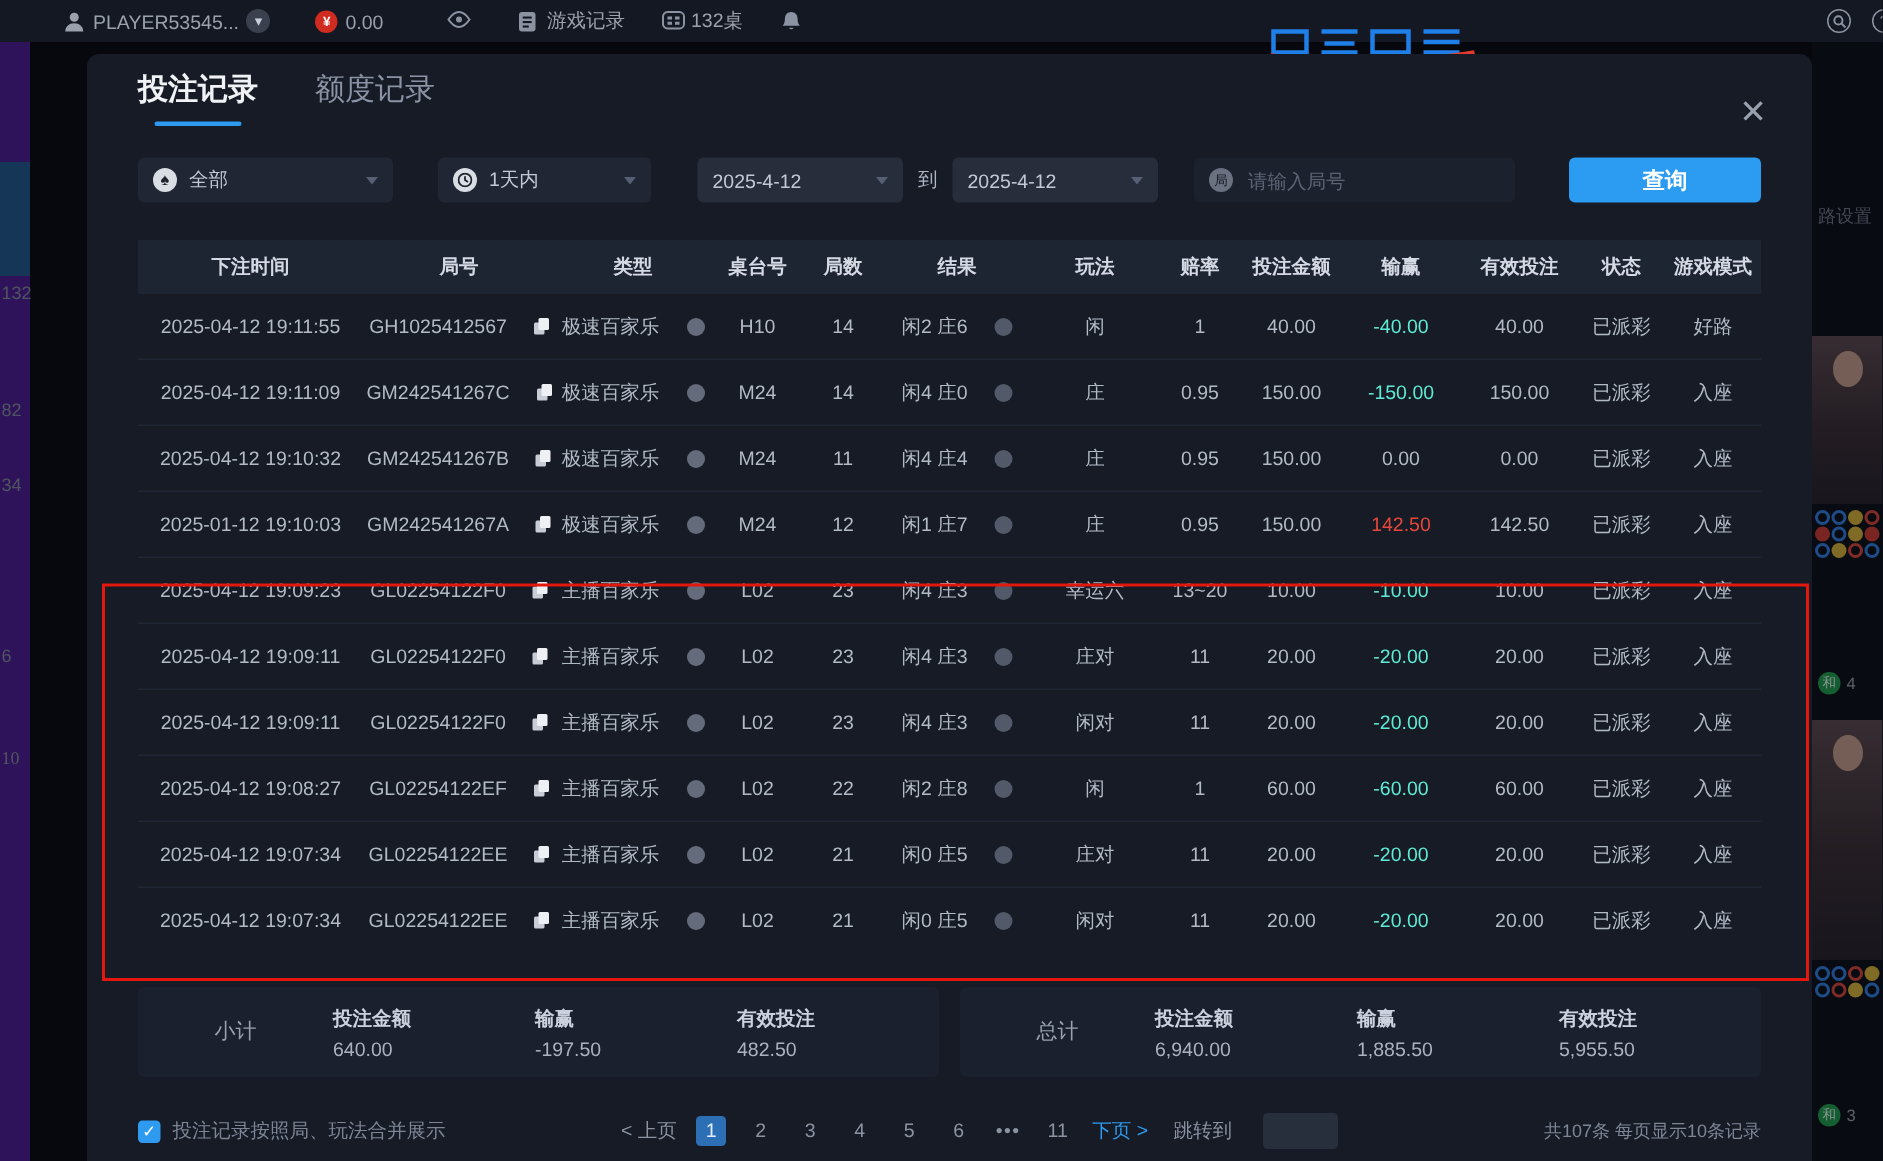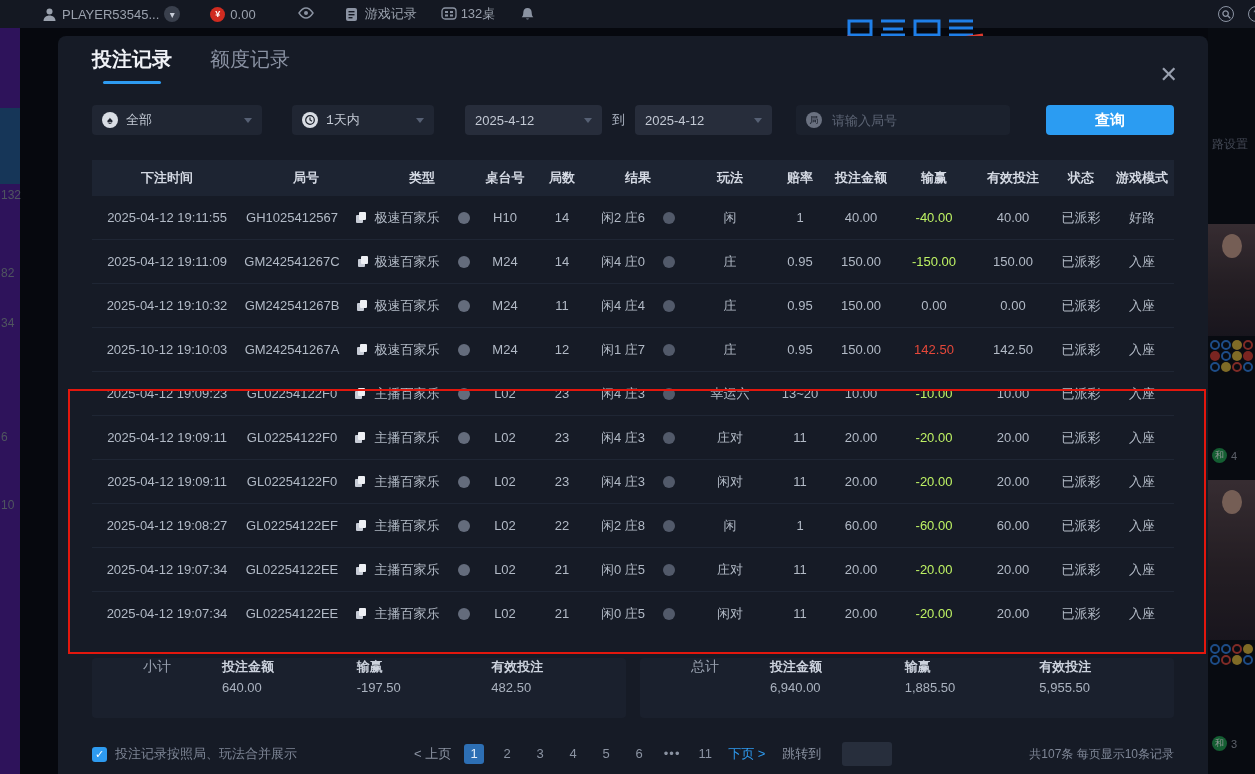--- a/index.html
+++ b/index.html
@@ -57,21 +57,21 @@
   .tabs{display:flex;gap:38px;padding-top:10px;}
   .tab{font-size:20px;color:#8a92a3;padding-bottom:11px;position:relative;cursor:pointer;}
   .tab.active{color:#f0f2f6;font-weight:bold;}
   .tab.active::after{content:"";position:absolute;left:14%;right:14%;bottom:0;height:3px;background:#2e9bf0;border-radius:2px;}
   
   .filters{display:flex;align-items:center;margin-top:21px;font-size:13px;}
   .ctl{height:30px;background:#202633;border-radius:4px;display:flex;align-items:center;
     padding:0 10px;box-sizing:border-box;color:#c3c9d4;cursor:pointer;}
   .caret{width:0;height:0;border-left:4px solid transparent;border-right:4px solid transparent;
     border-top:5px solid #566074;margin-left:auto;}
-  .sel-cat{width:170px;} .sel-time{width:142px;margin-left:30px;font-family:Liberation Mono, monospace;}
+  .sel-cat{width:170px;} .sel-time{width:142px;margin-left:30px;}
   .date{width:137px;background:#272d3b;} .date1{margin-left:31px;} .date2{}
   .to-label{margin:0 10px;color:#aeb6c4;}
   .ic-circle{width:16px;height:16px;border-radius:50%;background:#d9dde4;color:#1d222d;
     font-size:11px;display:flex;align-items:center;justify-content:center;margin-right:8px;flex:none;}
   .ic-circle.gray{background:#6a7180;color:#161b26;font-size:9px;}
   .search-wrap{height:30px;width:214px;margin-left:24px;background:#1b212d;border-radius:4px;
     display:flex;align-items:center;padding:0 10px;box-sizing:border-box;}
   .search-wrap input{background:transparent;border:0;outline:none;color:#c3c9d4;font-size:13px;width:150px;
     font-family:"Liberation Sans","DejaVu Sans",sans-serif;}
   .search-wrap input::placeholder{color:#5c6474;}
@@ -82,26 +82,26 @@
   table{width:1082px;border-collapse:collapse;table-layout:fixed;margin-top:25px;}
   thead th{background:#1d2432;height:34px;font-size:13px;color:#d4d9e3;font-weight:bold;}
   tbody td{height:41px;text-align:center;font-size:13px;color:#b2bac6;border-bottom:1px solid #1f2634;}
   tbody tr:last-child td{border-bottom:0;}
   .cell-with-ic{display:inline-flex;align-items:center;gap:18px;}
   .copy-ic{width:10px;height:11px;position:relative;display:inline-block;}
   .copy-ic::before{content:"";position:absolute;left:0;bottom:0;width:7px;height:8px;background:#c7ccd6;border-radius:1px;}
   .copy-ic::after{content:"";position:absolute;right:0;top:0;width:7px;height:8px;background:#eef0f4;border-radius:1px;}
   .info-ic{width:12px;height:12px;border-radius:50%;background:#646c7c;display:inline-block;}
   .info-ic.dim{background:#525a6a;}
-  .wl-green{color:#bef264;}
+  .wl-green{color:#5eead4;}
   .wl-red{color:#e5483a;}
   .wl-plain{color:#b2bac6;}
   
   .summary{display:flex;gap:14px;margin-top:23px;}
-  .sumblock{flex:1;height:60px;background:#1a202d;border-radius:4px;display:flex;align-items:flex-start;}
+  .sumblock{flex:1;height:60px;background:#1a202d;border-radius:4px;display:flex;align-items:center;}
   .sum-label{width:130px;text-align:center;font-size:14px;color:#99a1b0;}
   .sum-col{flex:1;font-size:13px;}
   .sum-title{color:#ccd2dd;font-weight:bold;margin-bottom:4px;}
   .sum-val{color:#aab2bf;}
   
   .mfooter{display:flex;align-items:center;margin-top:24px;}
   .chk{width:15px;height:15px;background:#2e9bf0;border-radius:3px;color:#fff;font-size:11px;
     display:flex;align-items:center;justify-content:center;cursor:pointer;flex:none;}
   .chk-label{font-size:13px;color:#7e8696;margin-left:8px;}
   .pager{display:flex;align-items:center;gap:13px;margin:0 auto;font-size:13px;color:#8b93a2;}
@@ -183,21 +183,21 @@
     <span class="ring-ic" style="margin-right:-9px">?</span>
   </span>
 </div>
 
 <div class="left-rail">
   <div class="blue-box"></div>
 <span class="rail-badge" style="top: 160px;">132</span>
     <span class="rail-badge" style="top: 238px;">82</span>
     <span class="rail-badge" style="top: 288px;">34</span>
     <span class="rail-badge" style="top: 402px;">6</span>
-    <span class="rail-badge" style="top: 470px;">10</span>
+    <span class="rail-badge" style="top: 470px; font-family: Liberation Serif, serif;">10</span>
   </div>
 
 <div class="right-rail">
   <span class="rr-label">路设置</span>
   <div class="dealer dealer1"></div>
   <div class="beads beads1">
       <i class="bead ring-blue"></i>
       <i class="bead ring-blue"></i>
       <i class="bead dot-yellow"></i>
       <i class="bead ring-red"></i>
@@ -402,21 +402,21 @@
       </td>
       <td>庄</td>
       <td>0.95</td>
       <td>150.00</td>
       <td class="wl-plain">0.00</td>
       <td>0.00</td>
       <td>已派彩</td>
       <td>入座</td>
     </tr>
         <tr>
-      <td>2025-10-12 19:10:03</td>
+      <td>2025-01-12 19:10:03</td>
       <td>
         <span class="cell-with-ic">
           <span>GM242541267A</span>
           <span class="copy-ic"></span>
         </span>
       </td>
       <td>
         <span class="cell-with-ic">
           <span>极速百家乐</span>
           <span class="info-ic"></span>

